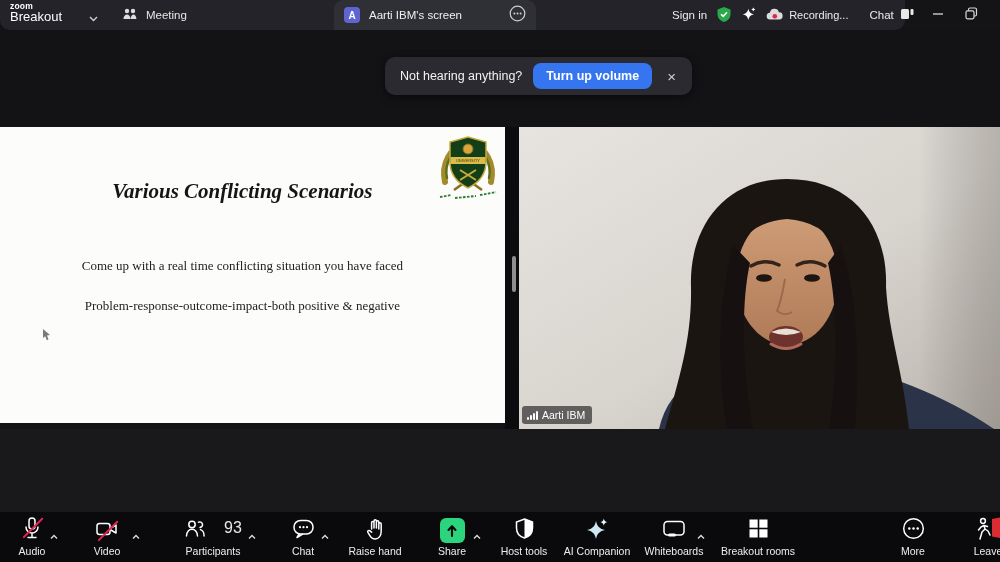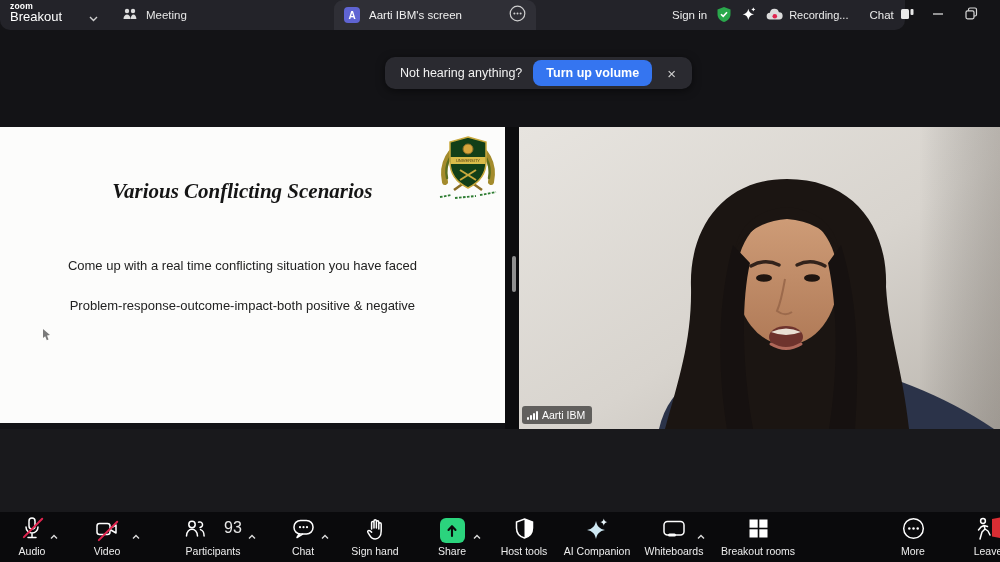--- a/index.html
+++ b/index.html
@@ -15,29 +15,29 @@
   .brand .wp-word { font-size:13px; margin-top:-2px; }
   .brand-caret { position:absolute; left:88px; top:9px; }
   .meeting-tab { position:absolute; left:122px; top:0; height:30px; display:flex; align-items:center; gap:8px; color:#e6e6e6; font-size:11.5px;justify-content:space-between; }
   .active-tab { position:absolute; left:334px; top:0; width:202px; height:30px; background:#2f2f36; border-radius:9px 9px 0 0; display:flex; align-items:center; padding:0 10px; gap:9px; }
   .avatar-a { width:16px; height:16px; border-radius:4px; background:#5f64d3; color:#fff; font-size:10px; font-weight:bold; display:flex; align-items:center; justify-content:center; }
   .active-tab-label { color:#f0f0f0; font-size:11.5px; flex:1; }
   .topright { position:absolute; left:672px; top:0; height:30px; display:flex; align-items:center; gap:9px; color:#ececec; font-size:11.5px; }
   .win-controls { position:absolute; left:910px; top:0; width:90px; height:30px; display:flex; align-items:center; justify-content:space-evenly; }
 
   
-  .notif { position:absolute; left:385px; top:57px; height:32px; background:#2a2a30; border-radius:10px; display:flex; align-items:center; padding:0 12px 0 15px; gap:11px; box-shadow:0 2px 8px rgba(0,0,0,.5); }
+  .notif { position:absolute; left:385px; top:57px; height:38px; background:#2a2a30; border-radius:10px; display:flex; align-items:center; padding:0 12px 0 15px; gap:11px; box-shadow:0 2px 8px rgba(0,0,0,.5); }
   .notif-text { color:#f2f2f2; font-size:12.5px; }
   .notif-btn { background:#3575f0; color:#fff; font-size:12.5px; font-weight:bold; border:none; border-radius:8px; padding:6px 13px; cursor:pointer; font-family:"Liberation Sans",sans-serif; }
   .notif-close { color:#cfcfcf; font-size:15px; line-height:1; cursor:pointer; padding:2px 4px; }
 
   
   .slide { position:absolute; left:0; top:127px; width:505px; height:296px; background:#fcfcfb; }
   .slide-title { position:absolute; top:52px; left:0; width:96%; text-align:center; font-family:"Liberation Serif", serif; font-weight:bold; font-size:21px; color:#151515;font-style:italic; }
-  .slide-line { position:absolute; left:0; width:96%; text-align:center; font-family:Liberation Sans, sans-serif; font-size:13px; color:#222; }
+  .slide-line { position:absolute; left:0; width:96%; text-align:center; font-family:Liberation Serif, serif; font-size:13px; color:#222; }
   .slide-line.l1 { top:131px; }
   .slide-line.l2 { top:171px; }
   .slide-logo { position:absolute; right:5px; top:5px; }
   .slide-cursor { position:absolute; left:42px; top:200px; }
 
   .scroll-gap { position:absolute; left:505px; top:127px; width:14px; height:302px; background:#0c0c0e; }
   .scroll-thumb { position:absolute; left:512px; top:256px; width:4px; height:36px; background:#8f8f8f; border-radius:2px; }
 
   .video { position:absolute; left:519px; top:127px; width:481px; height:302px; background:#d8d4ce; overflow:hidden; }
   .nametag { position:absolute; left:3px; top:279px; height:18px; background:rgba(22,22,22,.62); border-radius:3px; display:flex; align-items:center; gap:4px; padding:0 7px 0 5px; color:#fff; font-size:10.5px;justify-content:flex-end; }
@@ -329,21 +329,21 @@
     </div>
 
     <div class="tb-item" style="left:327px;">
       <div class="tb-iconrow">
         <span>
           <svg width="22" height="24" viewBox="0 0 22 24">
             <path d="M7.6 12 V5.6 a1.2 1.2 0 0 1 2.4 0 V11 M10 11 V4 a1.2 1.2 0 0 1 2.4 0 V11 M12.4 11 V5 a1.2 1.2 0 0 1 2.4 0 V12 M14.8 12 V7 a1.2 1.2 0 0 1 2.4 0 V14 C17.2 19 14.6 22 11.2 22 C8.6 22 7.1 20.8 5.7 18.4 L3.9 15.3 C3.3 14.2 4.4 13 5.6 13.7 L7.6 15.2" fill="none" stroke="#fff" stroke-width="1.5" stroke-linecap="round" stroke-linejoin="round"></path>
           </svg>
         </span>
       </div>
-      <div class="tb-label">Sign hand</div>
+      <div class="tb-label">Raise hand</div>
     </div>
 
     <div class="tb-item" style="left:404px;">
       <div class="tb-iconrow">
         <span class="share-pill">
           <svg width="18" height="18" viewBox="0 0 18 18">
             <path d="M9 14 V4.5 M5.5 8 L9 4.2 L12.5 8" fill="none" stroke="#0b0b0b" stroke-width="2.1" stroke-linecap="round" stroke-linejoin="round"></path>
           </svg>
         </span>
         <span class="tb-caret" style="margin-left:20px;">

